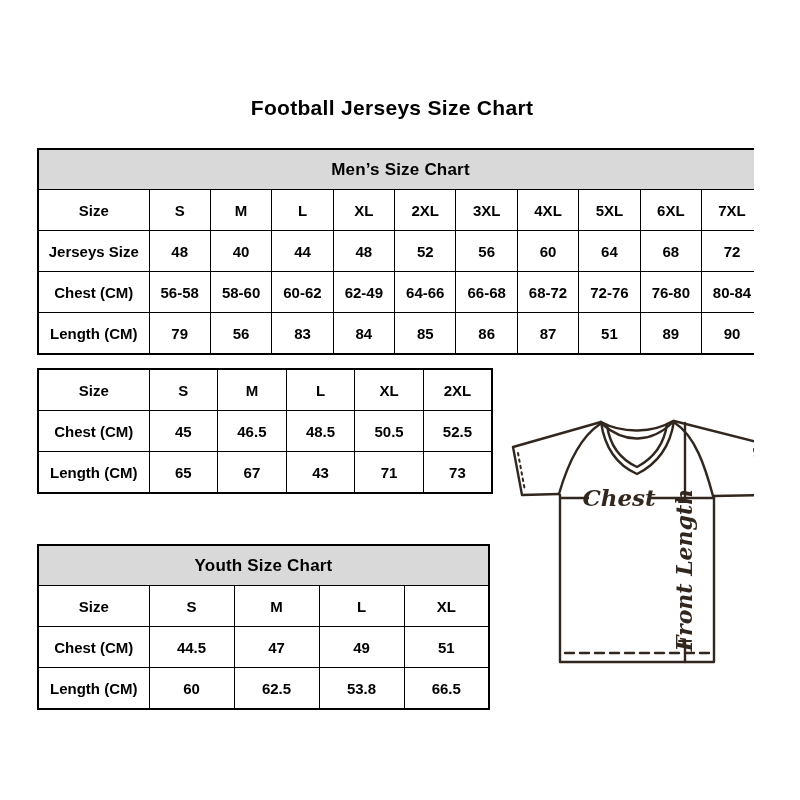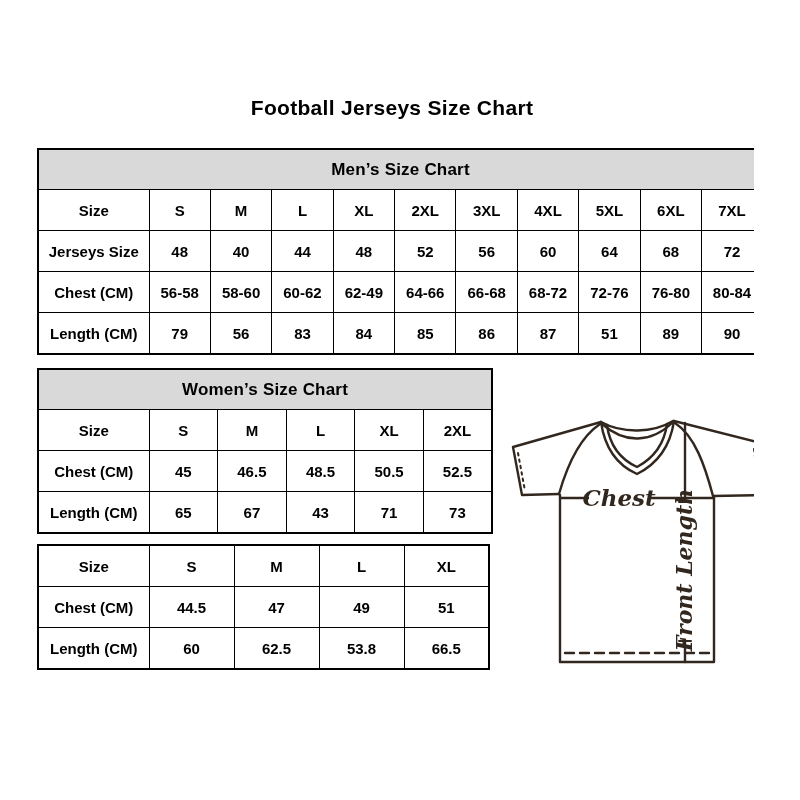--- a/index.html
+++ b/index.html
@@ -112,23 +112,20 @@
   <table class="size-table" id="womens-table">
     <colgroup>
       <col style="width:111px">
         <col>
         <col>
         <col>
         <col>
         <col>
     </colgroup>
     <tbody>
-        <tr>
-      <th class="banner" colspan="6">Women’s Size Chart</th>
-    </tr>
     <tr>
       <th>Size</th>
       <td>S</td>
       <td>M</td>
       <td>L</td>
       <td>XL</td>
       <td>2XL</td>
     </tr>
     <tr>
       <th>Chest (CM)</th>
@@ -151,20 +148,23 @@
 
   <table class="size-table" id="youth-table">
     <colgroup>
       <col style="width:111px">
         <col>
         <col>
         <col>
         <col>
     </colgroup>
     <tbody>
+        <tr>
+      <th class="banner" colspan="5">Youth Size Chart</th>
+    </tr>
     <tr>
       <th>Size</th>
       <td>S</td>
       <td>M</td>
       <td>L</td>
       <td>XL</td>
     </tr>
     <tr>
       <th>Chest (CM)</th>
       <td>44.5</td>

